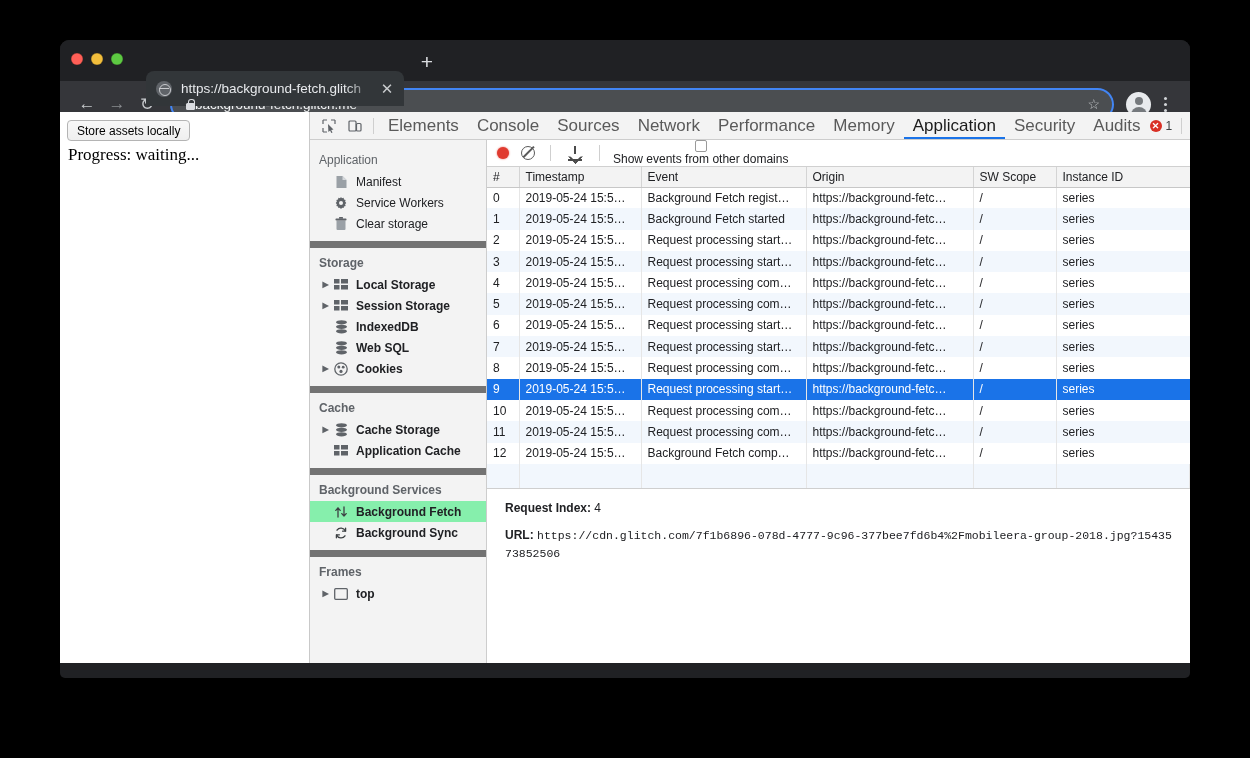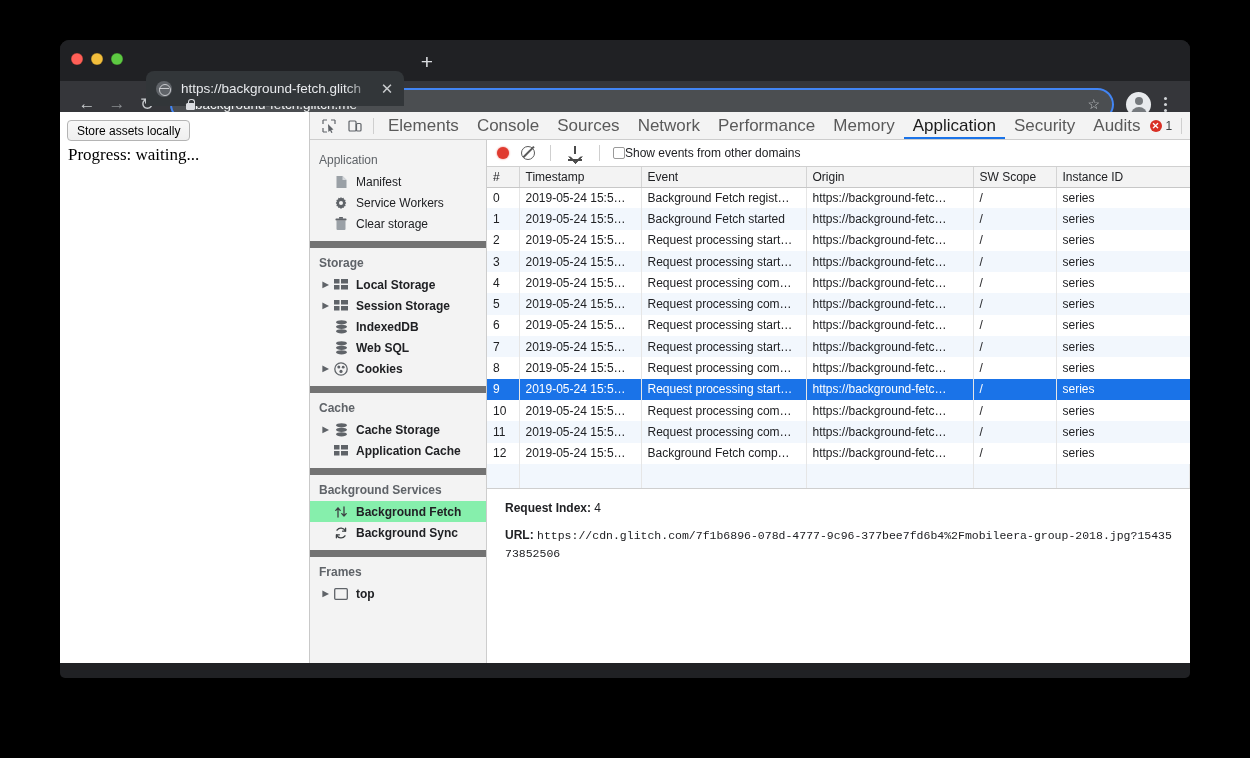--- a/index.html
+++ b/index.html
@@ -275,21 +275,21 @@
     border-right: 2px solid #4a4a4a; border-bottom: 2px solid #4a4a4a;
     transform: rotate(45deg); transform-origin: 50% 50%;
     clip-path: polygon(0 100%, 100% 100%, 100% 0);
   }
   #download-bar {
     position: absolute; left: 1px; top: 13px; width: 14px; height: 2px;
     background: #4a4a4a;
   }
   #show-events-check {
     display: flex; align-items: center; 
-    margin-left: 8px; font-size: 12px; color: #202124;
+    margin-left: 8px; font-size: 12px; color: #202124; flex-direction: column;
   }
   .checkbox {
     width: 12px; height: 12px; border: 1px solid #9a9a9a;
     border-radius: 2px; background: #fff; flex: 0 0 auto;
   }
 
   
   #event-table-wrap { flex: 0 0 auto; background: #fff; }
   table#event-table {
     width: 100%; border-collapse: collapse;

